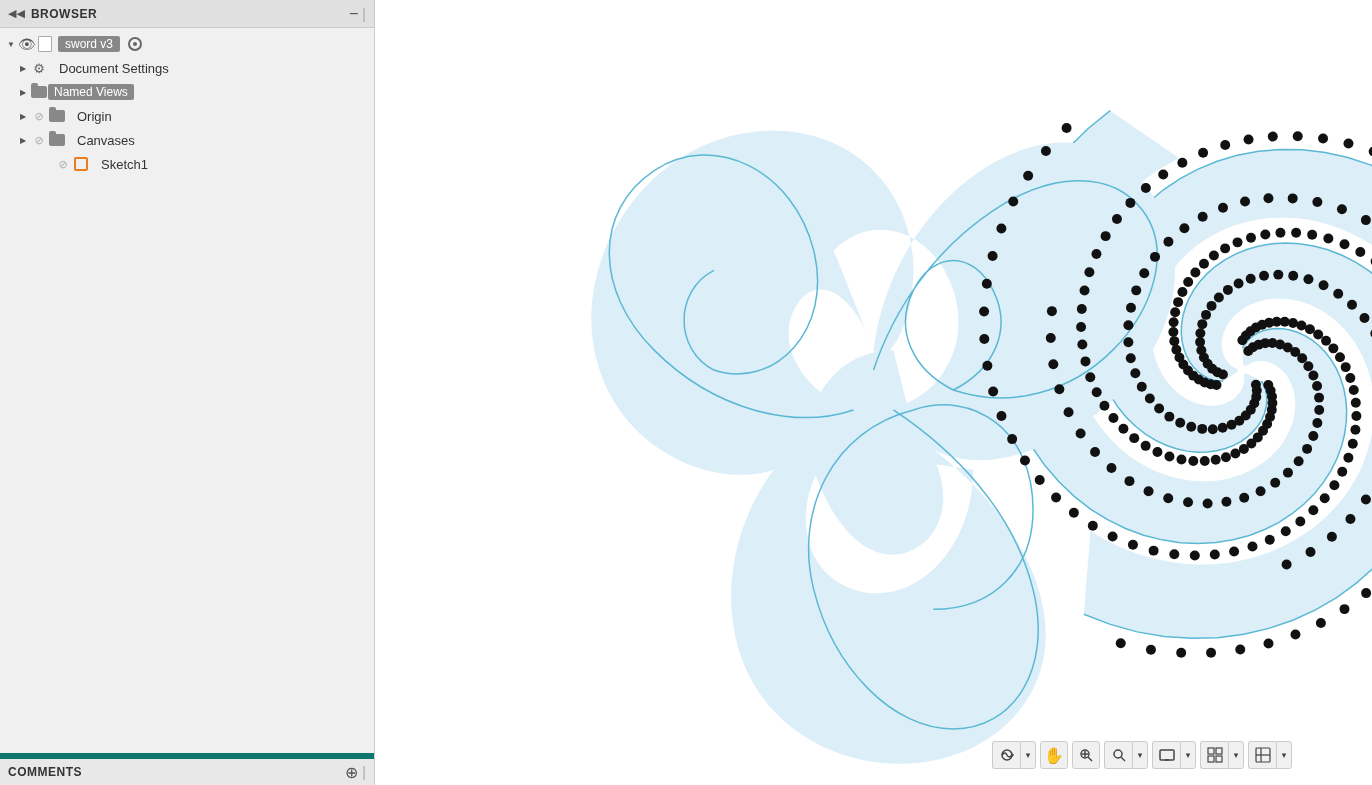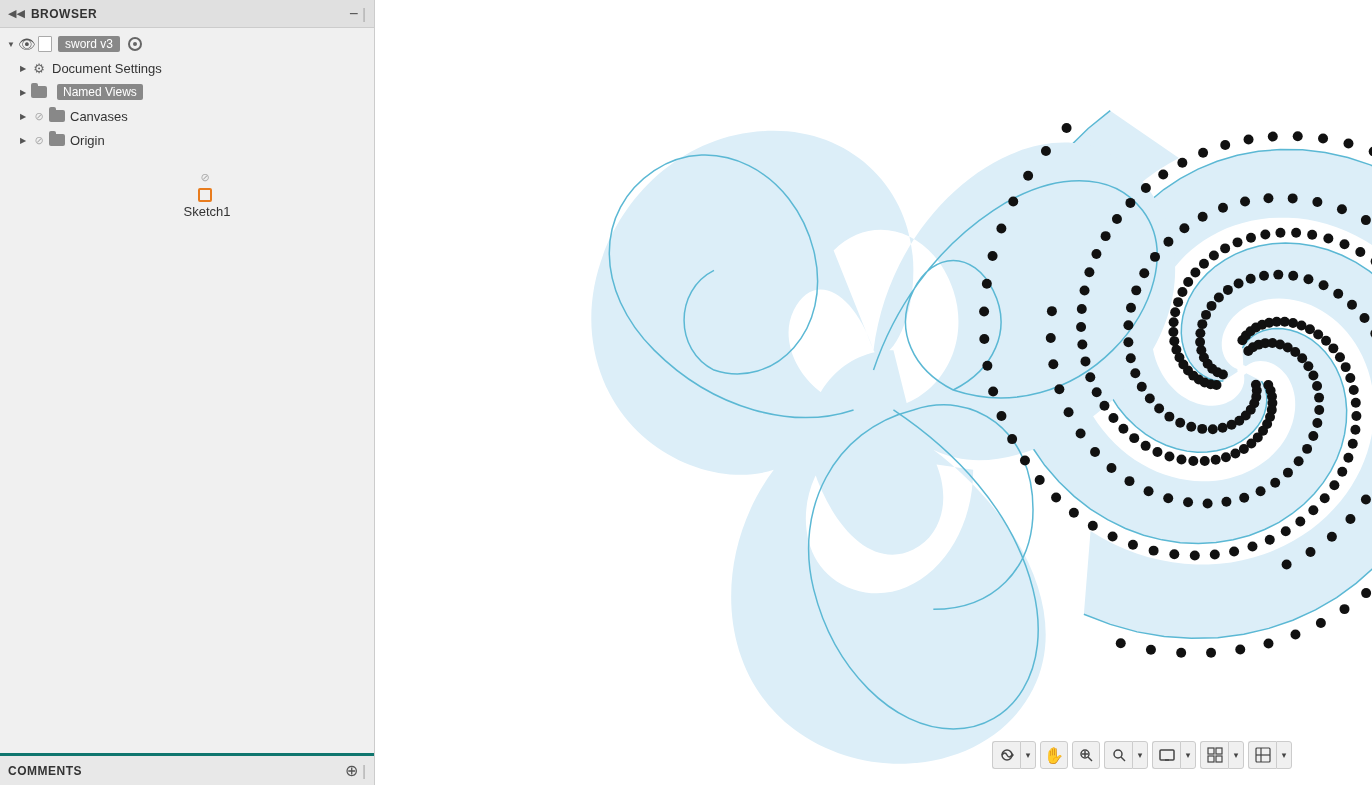--- a/index.html
+++ b/index.html
@@ -65,21 +65,21 @@
       display: flex;
       align-items: center;
       padding: 2px 4px;
       cursor: pointer;
       user-select: none;
       height: 24px;
     }
 
     .tree-item-indent-0 { padding-left: 4px; }
     .tree-item-indent-1 { padding-left: 16px; }
-    .tree-item-indent-2 { padding-left: 40px; flex-direction: column; }
+    .tree-item-indent-2 { padding-left: 40px; }
 
     .expand-arrow {
       width: 14px;
       height: 14px;
       display: inline-flex;
       align-items: center;
       justify-content: center;
       font-size: 10px;
       color: #555;
       flex-shrink: 0;
@@ -104,21 +104,21 @@
       height: 18px;
       display: inline-flex;
       align-items: center;
       justify-content: center;
       flex-shrink: 0;
       font-size: 11px;
       color: #777;
     }
 
     .item-label {
-      margin-left: 4px;
+      margin-left: 11px;
       color: #333;
       font-size: 13px;
     }
 
     
     .folder-icon {
       width: 16px;
       height: 12px;
       background: #8b7355;
       border-radius: 0 2px 2px 2px;
@@ -257,21 +257,21 @@
     }
     .toolbar-btn-group .toolbar-btn.with-arrow {
       width: 16px;
       border-radius: 0 3px 3px 0;
       border-right: 1px solid #ccc;
       font-size: 9px;
     }
 
     
     .sidebar-footer {
-      border-top: 3px solid #0f766e;
+      border-top: 6px solid #0f766e;
       background: #e8e8e8;
       padding: 4px 8px;
       height: 32px;
       display: flex;
       align-items: center;
       justify-content: space-between;
     }
 
     .sidebar-footer-label {
       font-size: 12px;
@@ -340,41 +340,41 @@
         <span class="expand-arrow closed"></span>
         <span class="item-icon gear-icon-el">⚙</span>
         <span class="item-label">Document Settings</span>
       </div>
 
       <div class="tree-item tree-item-indent-1">
         <span class="expand-arrow closed"></span>
         <span class="item-icon">
           <span class="folder-icon folder-icon-gray"></span>
         </span>
-        <span style="margin-left:9px;">
+        <span style="margin-left:0;">
           <span class="named-views-tag">Named Views</span>
         </span>
+      </div>
+
+      <div class="tree-item tree-item-indent-1">
+        <span class="expand-arrow closed"></span>
+        <span class="visibility-icon eye-closed"></span>
+        <span class="item-icon">
+          <span class="folder-icon folder-icon-gray"></span>
+        </span>
+        <span class="item-label">Origin</span>
       </div>
 
       <div class="tree-item tree-item-indent-1">
         <span class="expand-arrow closed"></span>
         <span class="visibility-icon eye-closed"></span>
         <span class="item-icon">
           <span class="folder-icon folder-icon-gray"></span>
         </span>
         <span class="item-label">Canvases</span>
-      </div>
-
-      <div class="tree-item tree-item-indent-1">
-        <span class="expand-arrow closed"></span>
-        <span class="visibility-icon eye-closed"></span>
-        <span class="item-icon">
-          <span class="folder-icon folder-icon-gray"></span>
-        </span>
-        <span class="item-label">Origin</span>
       </div>
 
 
       <div class="tree-item tree-item-indent-2">
         <span class="expand-arrow empty"></span>
         <span class="visibility-icon eye-closed"></span>
         <span class="item-icon">
           <span class="sketch-icon"></span>
         </span>
         <span class="item-label">Sketch1</span>

